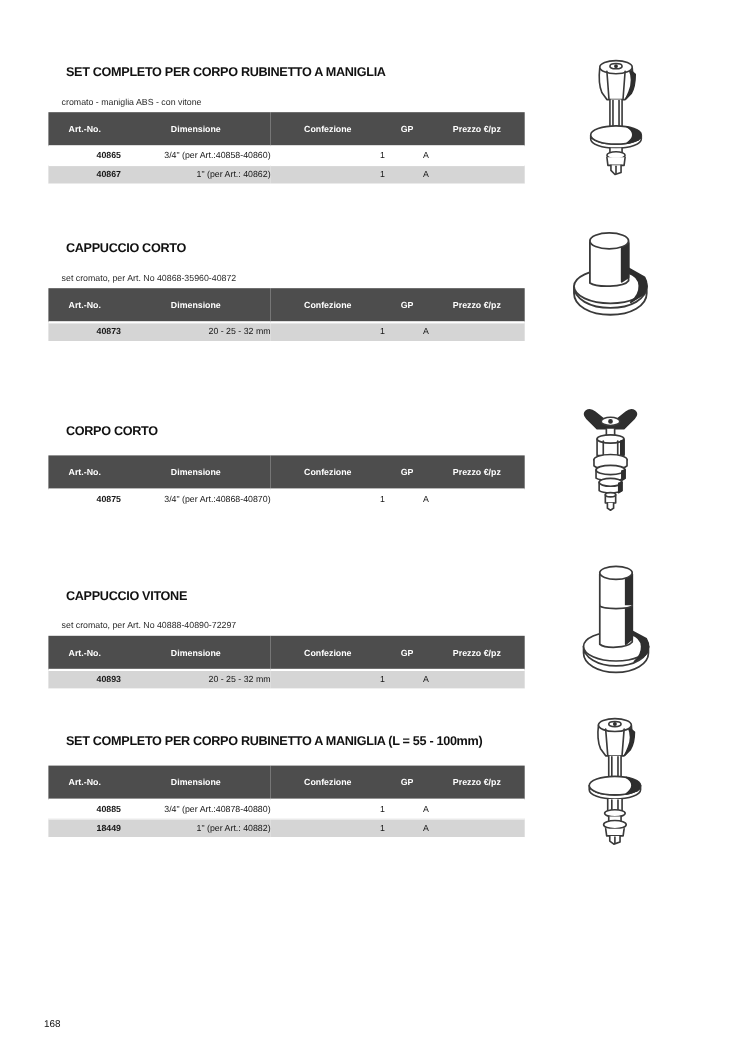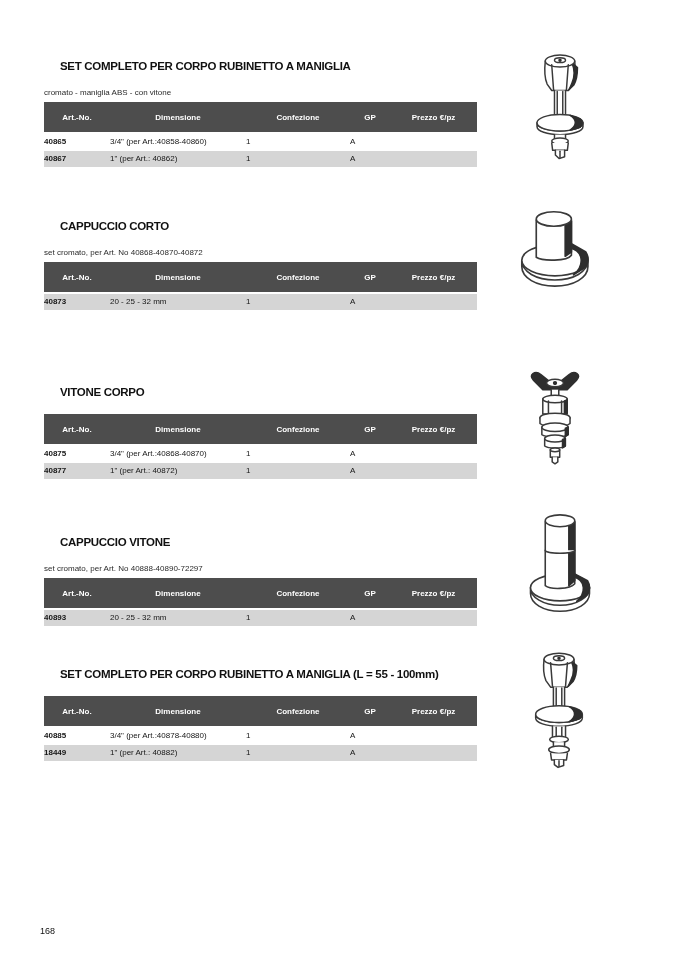--- a/index.html
+++ b/index.html
@@ -9,30 +9,30 @@
     --ink:#141414;
   }
   *{box-sizing:border-box}
   body{margin:0;background:#ffffff}
   .page{
     position:relative;width:677px;height:958px;background:#fff;
     font-family:"Liberation Sans",sans-serif;color:var(--ink);overflow:hidden;
   }
   .product-section{position:absolute;left:44px;width:580px}
   .sec-title{font-size:11.5px;font-weight:bold;letter-spacing:-0.3px;margin:16px;color:#111;white-space:nowrap}
-  .sec-subtitle{font-size:8px;color:#2a2a2a;margin:2px 0 0 0;height:10px;line-height:10px}
+  .sec-subtitle{font-size:8px;color:#2a2a2a;margin:2px 0 0 12px;height:10px;line-height:10px}
   .no-subtitle .price-table{margin-top:6px}
   table.price-table{border-collapse:collapse;table-layout:fixed;width:433px;margin-top:4px}
   .price-table th{
     background:var(--header-bg);color:var(--header-text);
     font-size:8px;font-weight:bold;height:31px;padding:0;text-align:center;
     border-bottom:2px solid #fff;
   }
   .price-table td{
-    font-size:8px;height:17px;padding:0;text-align:left;color:#161616;
+    font-size:8px;height:17px;padding:0;text-align:right;color:#161616;
     border-bottom:1px solid #fff;
   }
   .price-table td.art{font-weight:bold}
   tr.row-light{background:#ffffff}
   tr.row-dark{background:var(--row-alt-bg)}
   .c1{width:66px}.c2{width:136px}.c3{width:104px}.c4{width:40px}.c5{width:87px}
   .product-image{position:absolute}
   .product-image svg{display:block}
   .line-art{stroke:#3a3a3a;stroke-width:1.6;fill:#fff;stroke-linejoin:round;stroke-linecap:round}
   .dark-fill{fill:#2e2e2e;stroke:#2e2e2e}
@@ -94,21 +94,21 @@
           <path d="M41,104 L42,112 L58,112 L59,104"></path>
           <path d="M45,112 L45,117 L49,121 L55,119 L55,112"></path>
           <line x1="50" y1="113" x2="50" y2="120"></line>
         </g>
       </svg>
     </div>
   </section>
 
   <section class="product-section" style="top:204px">
     <h2 class="sec-title">CAPPUCCIO CORTO</h2>
-    <p class="sec-subtitle">set cromato, per Art. No 40868-40870-40872</p>
+    <p class="sec-subtitle">set cromato, per Art. No 40868-35960-40872</p>
     <table class="price-table">
       <thead>
         <tr>
           <th class="c1">Art.-No.</th>
           <th class="c2">Dimensione</th>
           <th class="c3">Confezione</th>
           <th class="c4">GP</th>
           <th class="c5">Prezzo €/pz</th>
         </tr>
       </thead>
@@ -130,43 +130,36 @@
           <path class="dark-fill" d="M72,44 L86,52 C89,57 89,62 85,67 L74,74 C84,66 85,52 71,48 Z"></path>
           <path d="M38,21 L38,57 C44,61 68,61 72,55 L72,21 Z"></path>
           <path class="dark-fill" d="M66,25 L72,22 L72,52 L66,56 Z"></path>
           <ellipse cx="55" cy="20" rx="17" ry="7"></ellipse>
         </g>
       </svg>
     </div>
   </section>
 
   <section class="product-section no-subtitle" style="top:370px">
-    <h2 class="sec-title">VITONE CORPO</h2>
+    <h2 class="sec-title">CORPO CORTO</h2>
 
     <table class="price-table">
       <thead>
         <tr>
           <th class="c1">Art.-No.</th>
           <th class="c2">Dimensione</th>
           <th class="c3">Confezione</th>
           <th class="c4">GP</th>
           <th class="c5">Prezzo €/pz</th>
         </tr>
       </thead>
       <tbody>
         <tr class="row-light">
           <td class="c1 art">40875</td>
           <td class="c2">3/4" (per Art.:40868-40870)</td>
-          <td class="c3">1</td>
-          <td class="c4">A</td>
-          <td class="c5"></td>
-        </tr>
-        <tr class="row-dark">
-          <td class="c1 art">40877</td>
-          <td class="c2">1" (per Art.: 40872)</td>
           <td class="c3">1</td>
           <td class="c4">A</td>
           <td class="c5"></td>
         </tr>
       </tbody>
     </table>
     <div class="product-image" style="left:467px;top:-1px">
       <svg width="88" height="108" viewBox="0 0 90 115">
         <g class="line-art" stroke-width="1.4">
           <path class="dark-fill" d="M22,12 C16,6 24,1 30,6 L40,14 L50,14 L60,6 C66,1 74,6 68,12 L58,22 L32,22 Z"></path>

